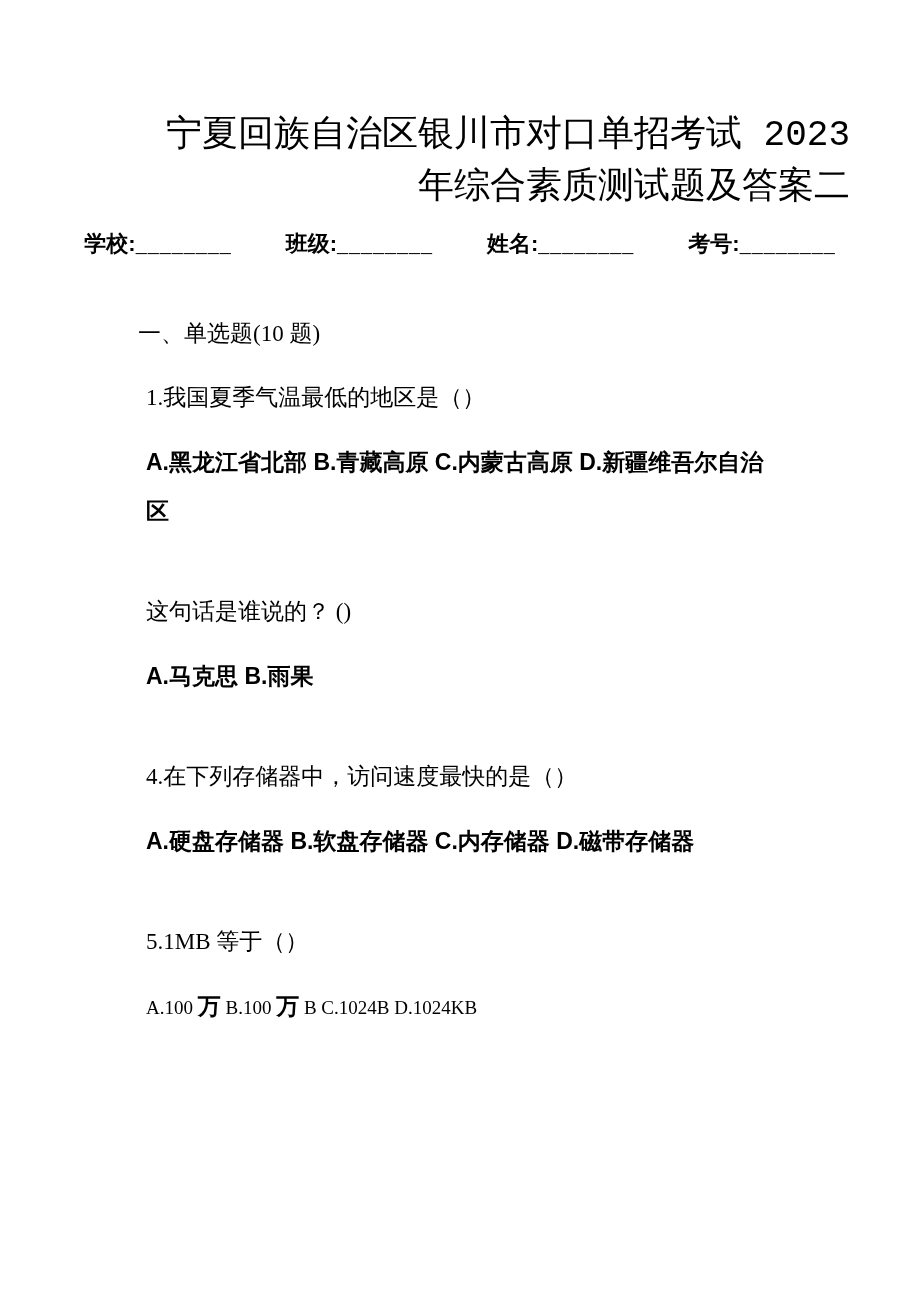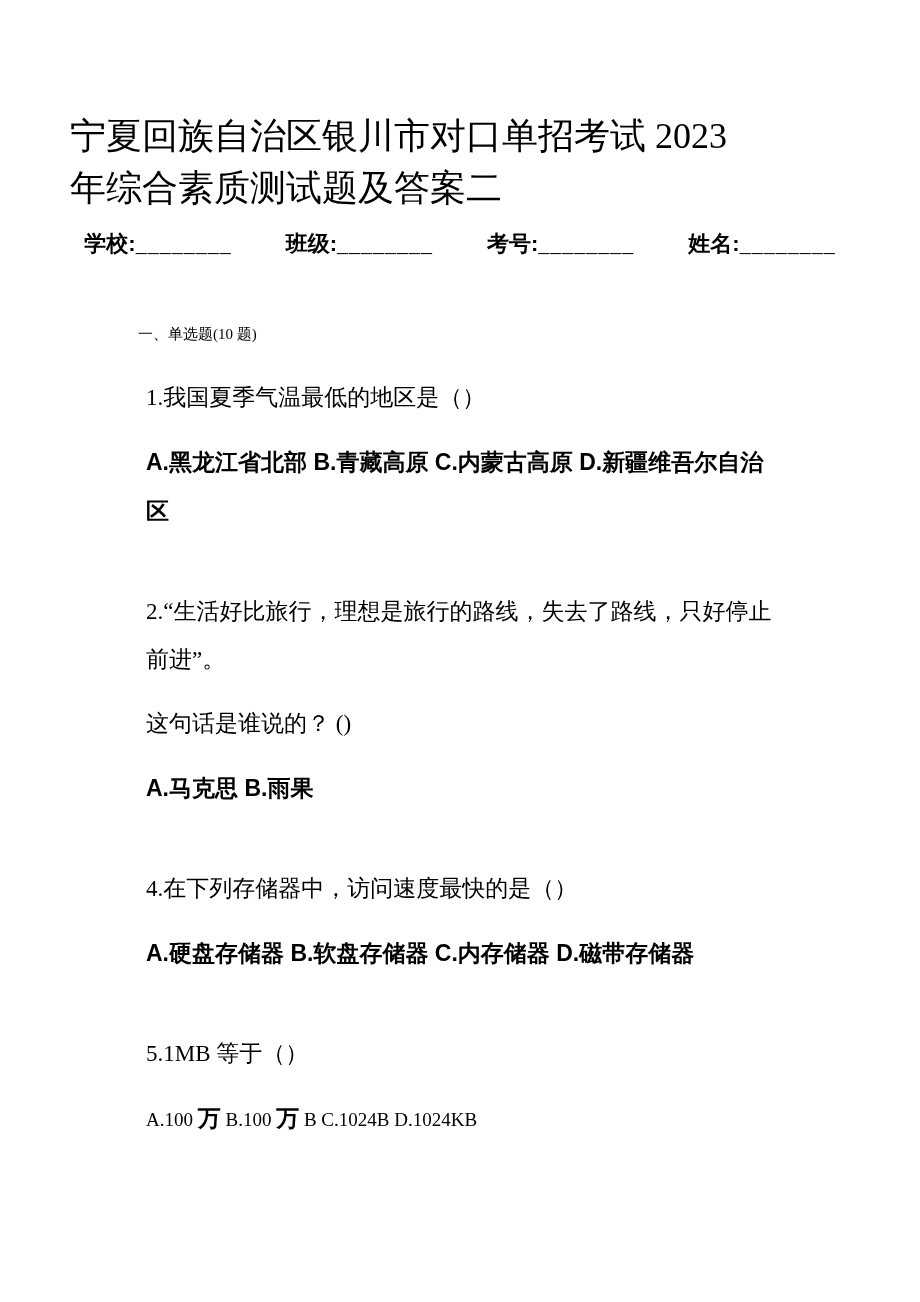--- a/index.html
+++ b/index.html
@@ -13,25 +13,25 @@
     height: 1302px;
     background: #ffffff;
     color: #000000;
     font-family: "Liberation Serif", serif;
     overflow: hidden;
     box-sizing: border-box;
     padding-top: 110px;
   }
   .doc-title {
     margin: 0 70px;
-    text-align: left;
+    text-align: right;
     font-size: 36px;
     font-weight: normal;
     line-height: 52px;
-    font-family: Liberation Serif, serif;
+    font-family: Liberation Mono, monospace;
   }
   .header-form {
     margin-top: 10px;
     display: flex;
     justify-content: center;
     gap: 54px;
     font-size: 22px;
     line-height: 40px;
   }
   .header-form .field-label {
@@ -42,21 +42,21 @@
     font-family: "Liberation Serif", serif;
     letter-spacing: 1px;
   }
   .content {
     margin: 0 130px 0 130px;
     font-size: 23px;
     line-height: 48px;
   }
   .section-heading {
     margin: 46px 0 0 8px;
-    font-size: 15px;
+    font-size: 23px;
     font-weight: normal;
   }
   .question {
     margin-top: 52px;
   }
   .question:first-of-type {
     margin-top: 0;
   }
   .q-line {
     margin: 16px;
@@ -78,35 +78,34 @@
 </head>
 <body>
 
 <div class="page">
 
   <h1 class="doc-title"><span>宁夏回族自治区银川市对口单招考试 2023</span><br><span>年综合素质测试题及答案二</span></h1>
 
   <div class="header-form">
     <span class="field"><span class="field-label">学校:</span><span class="field-blank">________</span></span>
     <span class="field"><span class="field-label">班级:</span><span class="field-blank">________</span></span>
+    <span class="field"><span class="field-label">姓名:</span><span class="field-blank">________</span></span>
     <span class="field"><span class="field-label">考号:</span><span class="field-blank">________</span></span>
-    <span class="field"><span class="field-label">姓名:</span><span class="field-blank">________</span></span>
   </div>
 
   <div class="content">
 
     <h2 class="section-heading">一、单选题(10 题)</h2>
 
     <div class="question">
       <p class="q-line">1.我国夏季气温最低的地区是（）</p>
       <p class="q-options"><span class="opt-bold">A.黑龙江省北部  B.青藏高原  C.内蒙古高原  D.新疆维吾尔自治区</span></p>
     </div>
 
     <div class="question">
-      <p class="q-line">2.“生活好比旅行，理想是旅行的路线，失去了路线，只好停止前进”。</p>
       <p class="q-line">这句话是谁说的？ ()</p>
       <p class="q-options"><span class="opt-bold">A.马克思  B.雨果</span></p>
     </div>
 
 
     <div class="question">
       <p class="q-line">4.在下列存储器中，访问速度最快的是（）</p>
       <p class="q-options"><span class="opt-bold">A.硬盘存储器  B.软盘存储器  C.内存储器  D.磁带存储器</span></p>
     </div>
 

